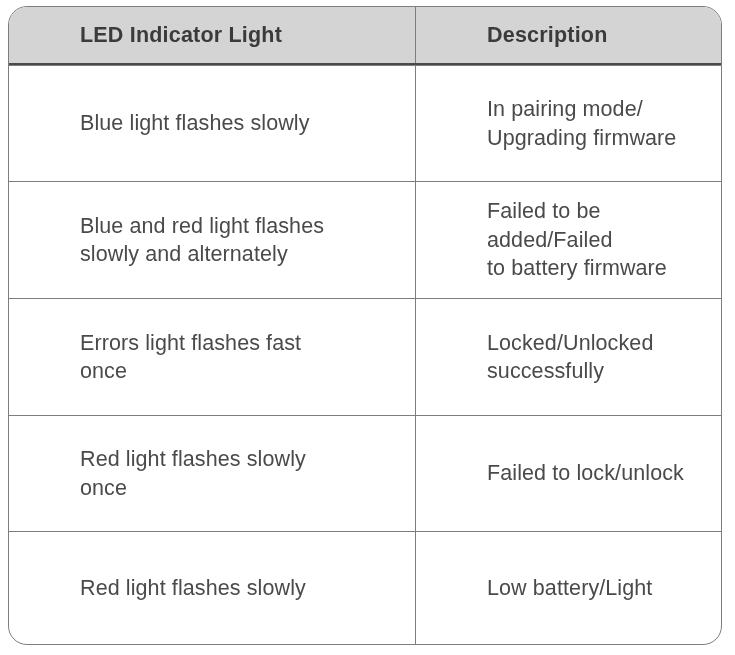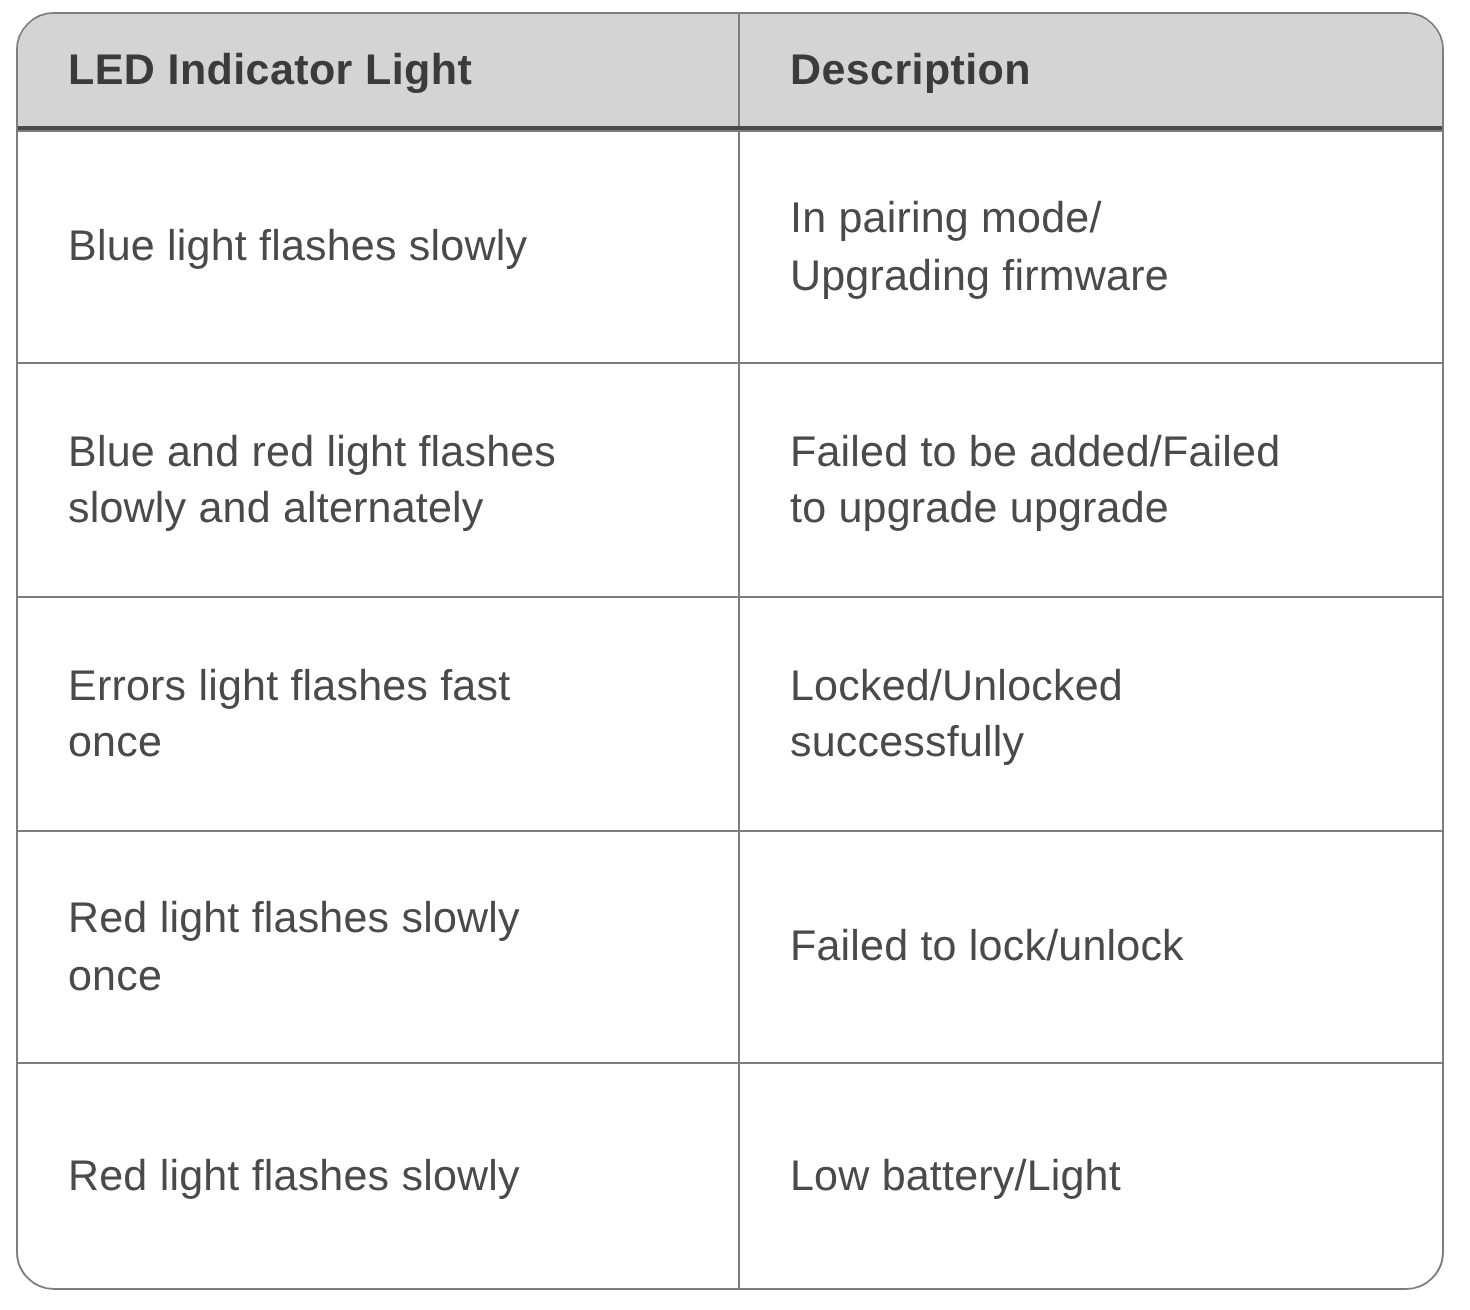--- a/index.html
+++ b/index.html
@@ -42,20 +42,21 @@
 
   .cell {
     box-sizing: border-box;
     display: flex;
     align-items: center;
     padding: 0 16px 0 25px;
     color: #4a4a4a;
     font-size: 21.5px;
     line-height: 1.32;
     letter-spacing: 0.1px;
+    margin-left: 46px;
   }
 
   .cell-left {
     width: 361px;      
     flex: 0 0 361px;
     border-right: 1.5px solid #7d7d7d;
   }
 
   .cell-right {
     flex: 1 1 auto;
@@ -123,21 +124,21 @@
       </div>
     </div>
 
     <div class="row body-row r2">
       <div class="cell cell-left">
         <span class="cell-text">Blue and red light flashes
 slowly and alternately</span>
       </div>
       <div class="cell cell-right">
         <span class="cell-text">Failed to be added/Failed
-to upgrade upgrade</span>
+to battery firmware</span>
       </div>
     </div>
 
     <div class="row body-row r3">
       <div class="cell cell-left">
         <span class="cell-text">Errors light flashes fast
 once</span>
       </div>
       <div class="cell cell-right">
         <span class="cell-text">Locked/Unlocked

